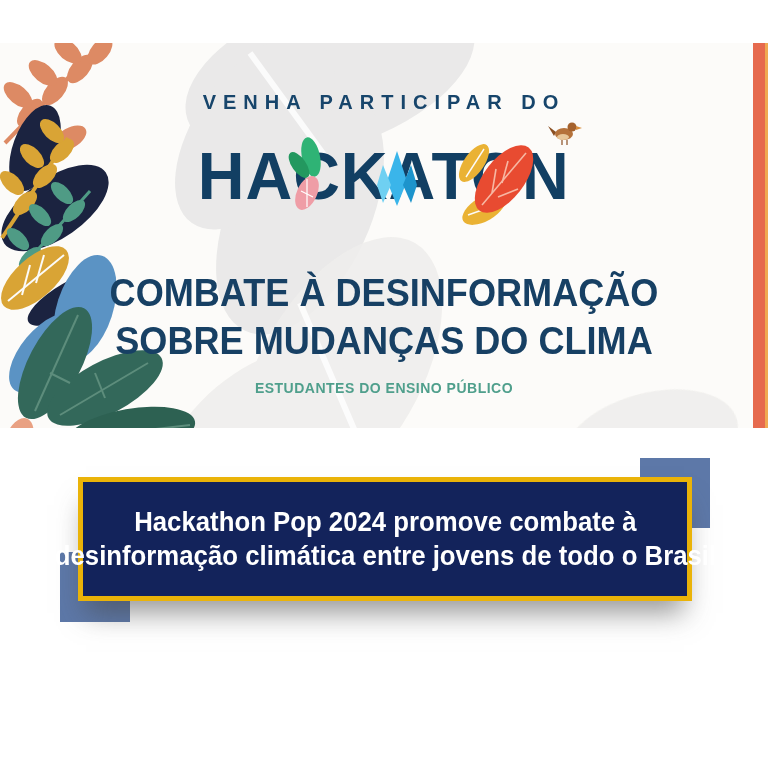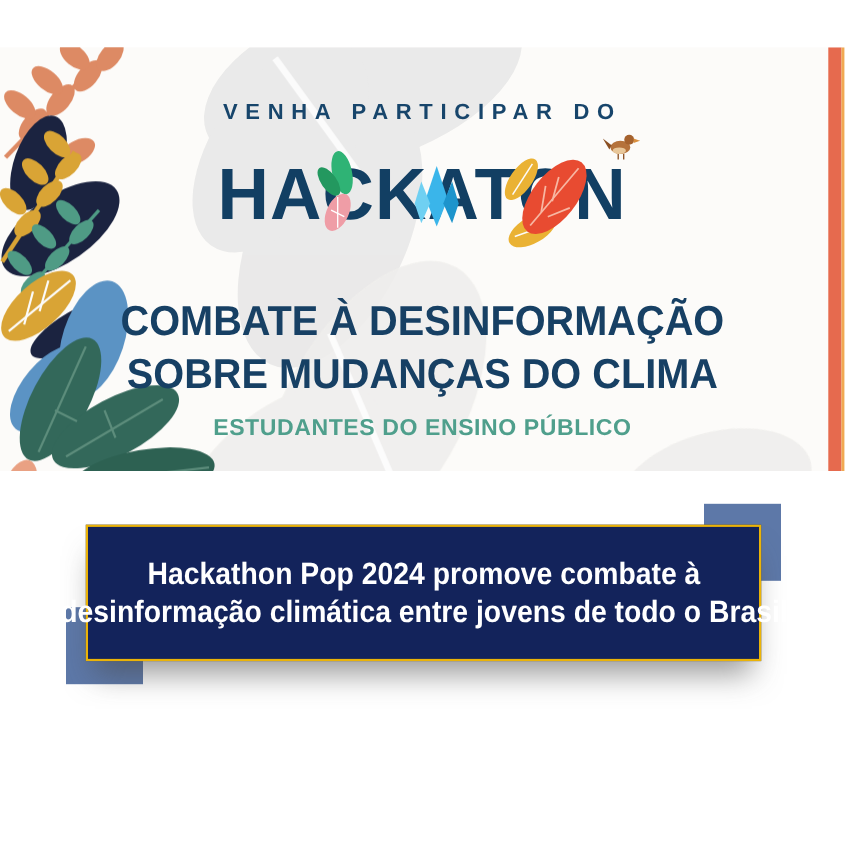--- a/index.html
+++ b/index.html
@@ -19,29 +19,29 @@
 
   .logo-row{position:absolute;left:0;top:100px;width:768px;text-align:center;}
   .logo-wrap{position:relative;display:inline-block;}
   .logo-word{font-size:66px;font-weight:bold;letter-spacing:1px;color:#123f63;line-height:1;
              transform:scaleX(0.98);transform-origin:center;}
   .deco{position:absolute;}
 
   .title{position:absolute;left:0;top:226px;width:768px;text-align:center;color:#174064;
          font-size:38px;font-weight:bold;line-height:48px;transform:scaleX(0.95);transform-origin:center;}
   .subtitle{position:absolute;left:0;top:332px;width:768px;text-align:center;color:#4f9f8c;
-            font-size:21px;font-weight:bold;letter-spacing:0.5px;line-height:27px;}
+            font-size:14px;font-weight:bold;letter-spacing:0.5px;line-height:27px;}
 
   
   .news{position:absolute;left:0;top:428px;width:768px;height:340px;background:#ffffff;}
   .sq{position:absolute;width:70px;height:70px;background:#5d78a8;}
   .sq.tr{left:640px;top:30px;}
   .sq.bl{left:60px;top:124px;}
   .banner{position:absolute;left:78px;top:49px;width:614px;height:124px;
-          background:#13235b;border:2px solid #eab308;
+          background:#13235b;border:5px solid #eab308;
           box-shadow:0 20px 26px -8px rgba(70,70,70,0.55);
           display:flex;align-items:center;justify-content:center;}
   .banner-text{color:#ffffff;font-size:28px;font-weight:bold;line-height:34px;text-align:center;
                transform:scaleX(0.92);transform-origin:center;white-space:nowrap;}
 </style>
 </head>
 <body>
 
 <div class="canvas">
 

